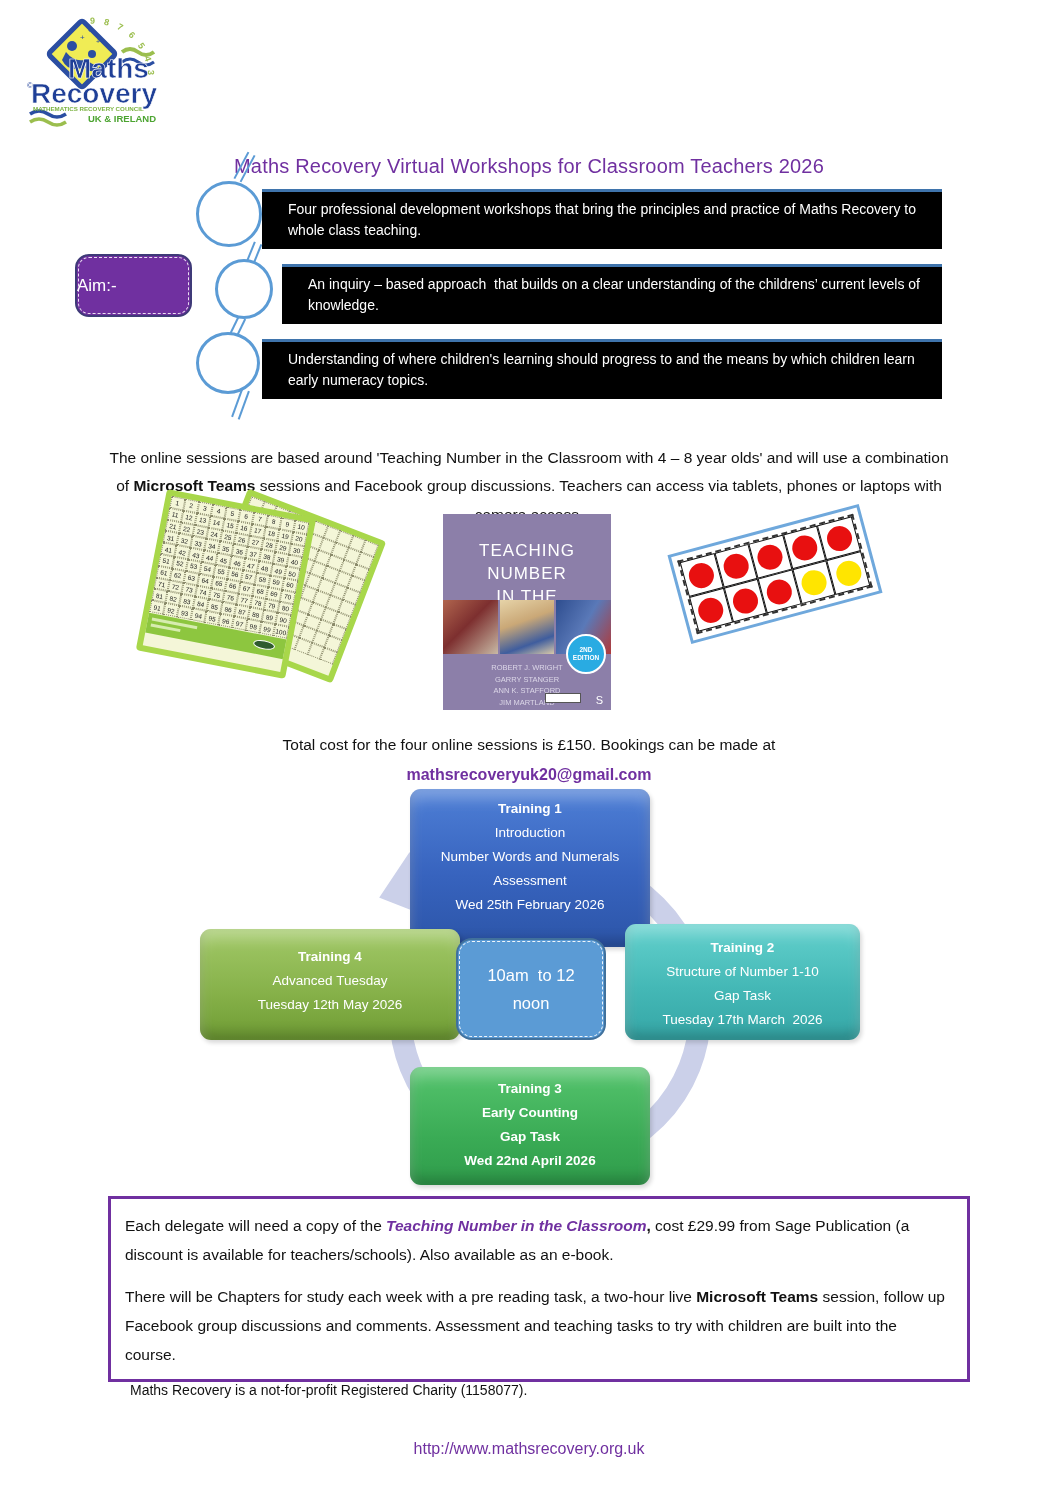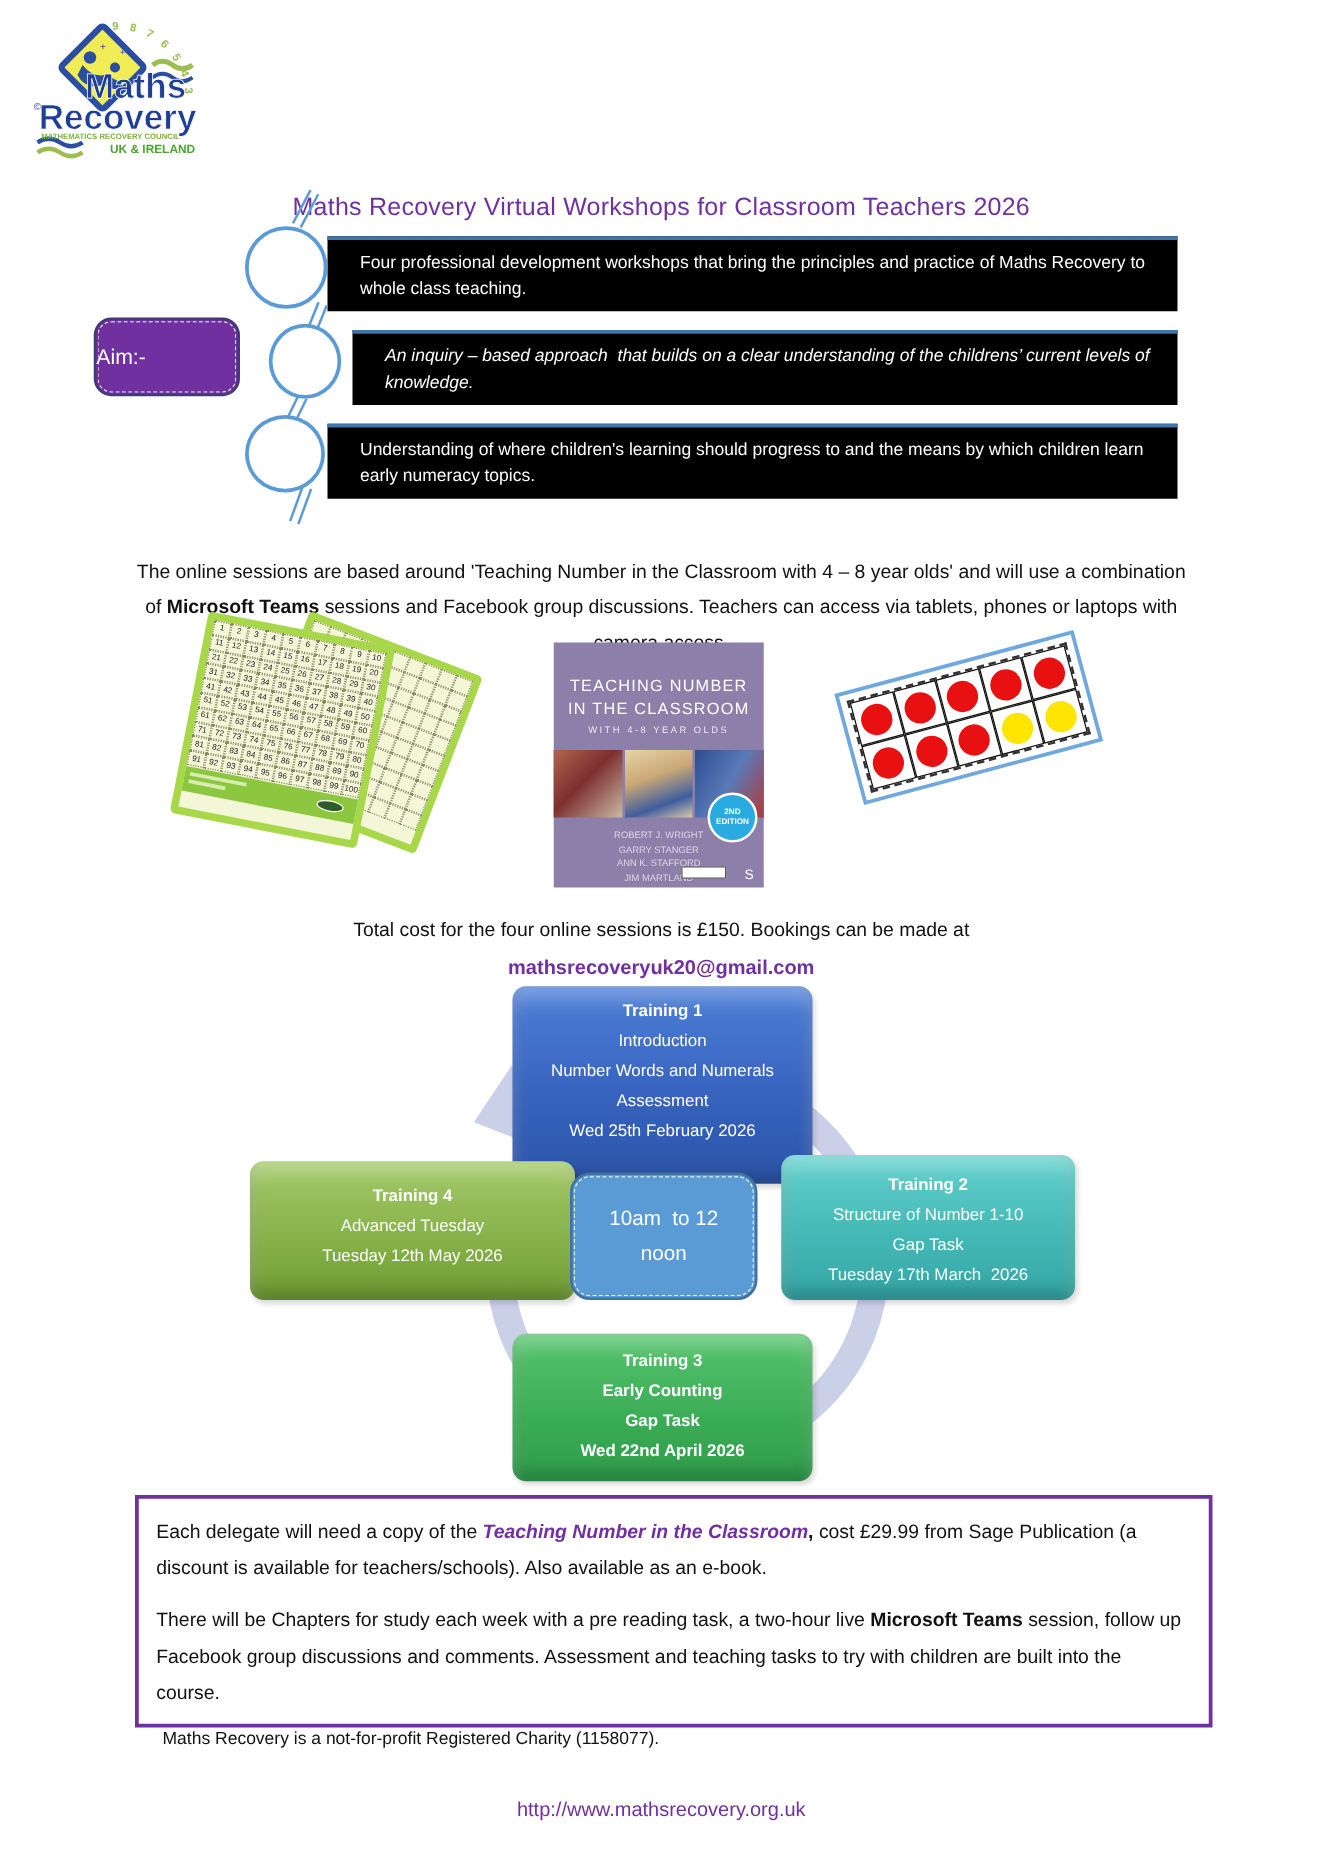--- a/index.html
+++ b/index.html
@@ -19,21 +19,21 @@
     font-size:20px; font-weight:normal; color:#7030A0; letter-spacing:.2px;
   }
 
   
   .banner {
     position:absolute; background:#000000; color:#fff;
     font-size:14px; line-height:1.5; padding:7px 12px 8px 26px;
     border-top:3px solid #3F74AC; white-space:pre-wrap;
   }
   #banner1 { left:262px; top:189px; width:680px; min-height:52px; }
-  #banner2 { left:282px; top:264px; width:660px; min-height:52px;font-style:italic; }
+  #banner2 { left:282px; top:264px; width:660px; min-height:52px; }
   #banner3 { left:262px; top:339px; width:680px; min-height:50px; }
 
   .chain-circle {
     position:absolute; background:#fff; border:3px solid #5B9BD5;
     border-radius:50%; z-index:3;
   }
   #circle1 { left:196px; top:181px; width:66px; height:66px; }
   #circle2 { left:215px; top:259px; width:58px; height:60px; }
   #circle3 { left:196px; top:332px; width:64px; height:62px; }
 
@@ -75,21 +75,21 @@
   }
   .hs-strip { height:20px; margin-top:1px; background:#8DC63F; position:relative; }
   .hs-strip .mini-text { position:absolute; left:4px; top:4px; width:46px; height:3px; background:#d7ecb0; }
   .hs-strip .mini-text2 { position:absolute; left:4px; top:10px; width:30px; height:3px; background:#d7ecb0; }
   .hs-strip .oval { position:absolute; right:10px; top:5px; width:22px; height:9px; background:#2e5b2e; border-radius:50%; border:1px solid #fff; }
 
   .book {
     position:absolute; left:443px; top:514px; width:168px; height:196px;
     background:#8C7FA9; color:#fff;
   }
-  .book-title { margin-top:26px; text-align:center; font-size:13px; letter-spacing:1px; line-height:1.35; color:#fff; }
+  .book-title { margin-top:26px; text-align:center; font-size:17px; letter-spacing:1px; line-height:1.35; color:#fff; }
   .book-sub { margin-top:4px; text-align:center; font-size:7.5px; letter-spacing:2px; color:#EDEAF3; }
   .book-photos { position:absolute; left:0; top:86px; width:100%; height:54px; display:flex; gap:2px; background:#8C7FA9; }
   .bp { flex:1; }
   .bp1 { background:linear-gradient(135deg,#b0654e 0%, #7d2f2f 45%, #c8b9a5 100%); }
   .bp2 { background:linear-gradient(160deg,#e6d3a8 0%, #caa877 40%, #3f5d9e 75%, #d9c9a9 100%); }
   .bp3 { background:linear-gradient(120deg,#2e4d8f 0%, #5a79b8 50%, #b03a3a 100%); }
   .book-badge {
     position:absolute; right:5px; top:120px; width:40px; height:40px; border-radius:50%;
     background:#29ABE2; border:2px solid #fff; color:#fff; font-size:6.5px; font-weight:bold;
     display:flex; align-items:center; justify-content:center; text-align:center; line-height:1.3;

